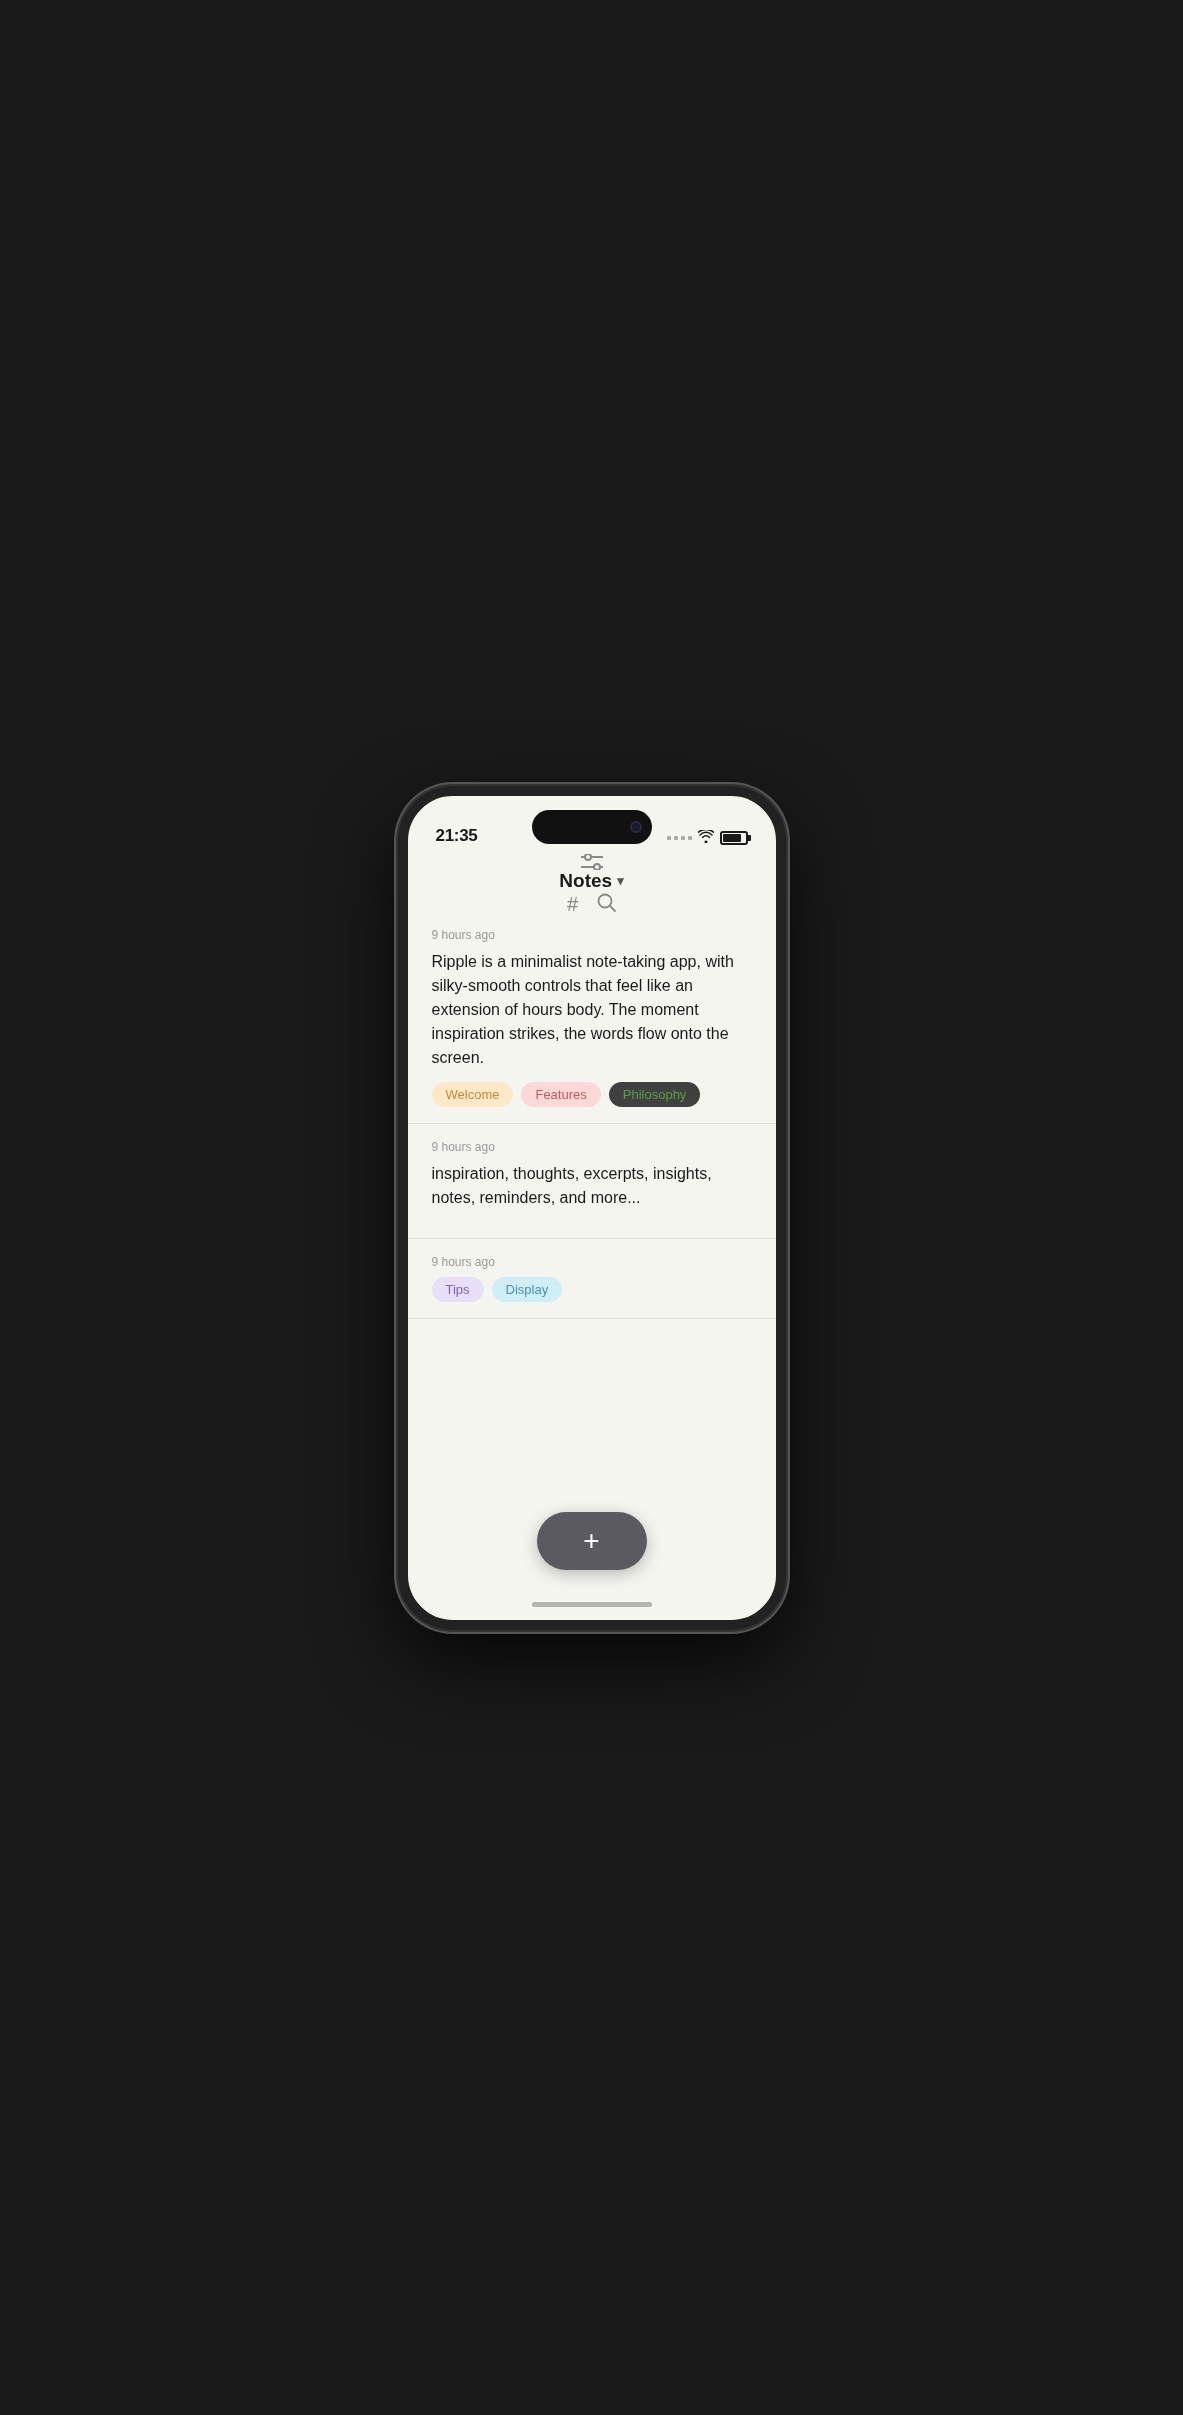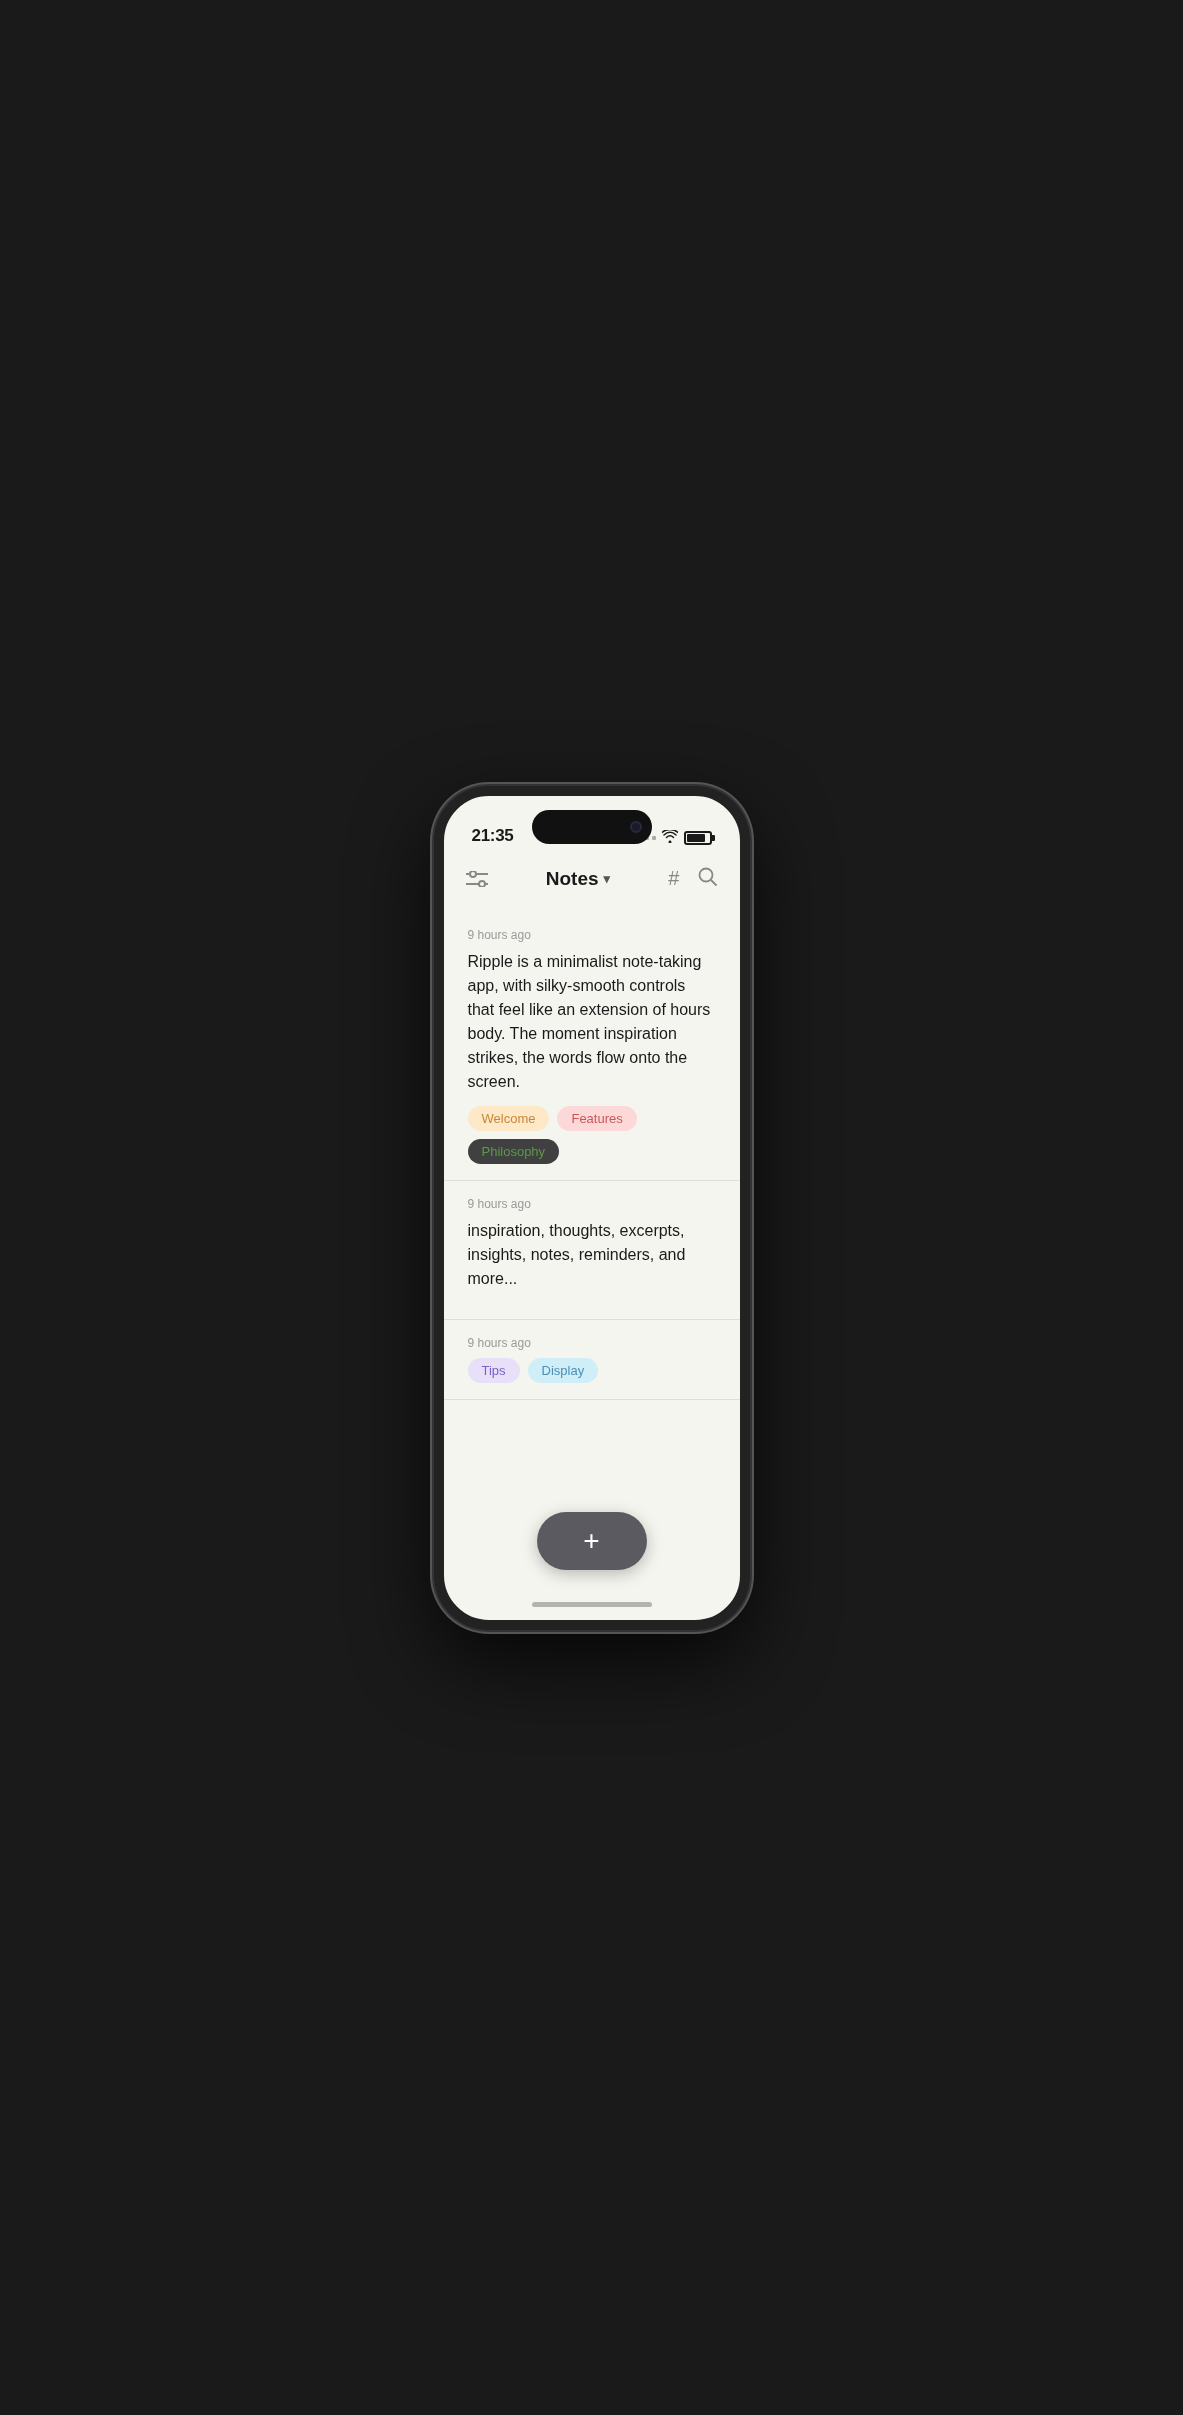--- a/index.html
+++ b/index.html
@@ -11,21 +11,21 @@
     body {
       background: #1a1a1a;
       display: flex;
       justify-content: center;
       align-items: center;
       min-height: 100vh;
       font-family: -apple-system, BlinkMacSystemFont, 'SF Pro Text', 'Helvetica Neue', sans-serif;
     }
 
     .phone-frame {
-      width: 316px;
+      width: 388px;
       height: 844px;
       background: #f5f5f0;
       border-radius: 55px;
       border: 10px solid #222;
       box-shadow:
         0 0 0 2px #333,
         0 0 0 4px #555,
         0 30px 80px rgba(0,0,0,0.8);
       position: relative;
       overflow: hidden;
@@ -129,20 +129,21 @@
     }
 
     
     .nav-header {
       height: 50px;
       display: flex;
       align-items: center;
       justify-content: space-between;
       padding: 0 22px;
       flex-shrink: 0;
+      flex-direction: column;
     }
 
     .nav-title {
       font-size: 19px;
       font-weight: 600;
       color: #1a1a1a;
       display: flex;
       align-items: center;
       gap: 5px;
     }

